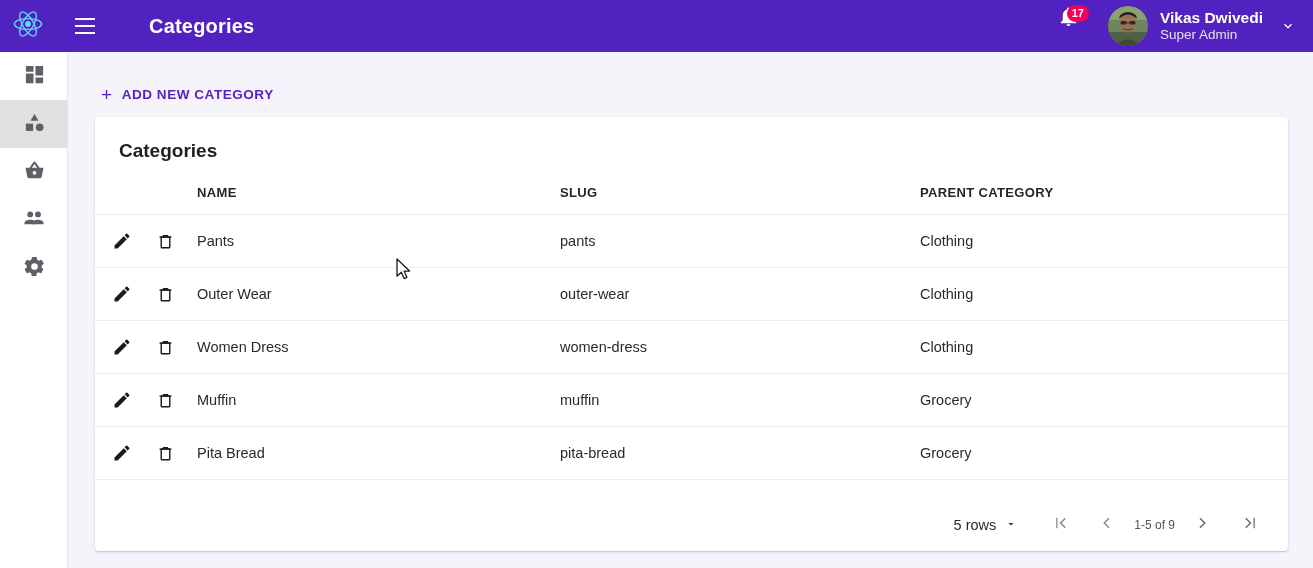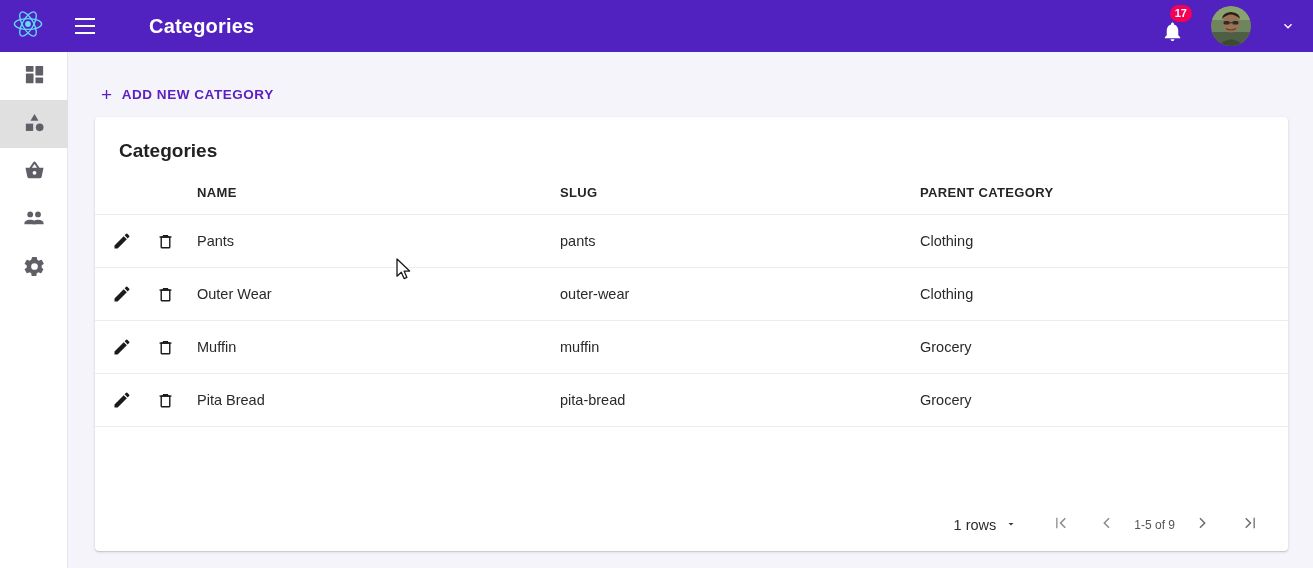--- a/index.html
+++ b/index.html
@@ -38,21 +38,21 @@
   }
   .appbar-right {
     margin-left: auto;
     display: flex; align-items: center;
     height: 52px;
     padding-right: 10px;
   }
   .notif {
     position: relative;
     width: 42px; height: 42px;
-    display: flex; align-items: flex-end; justify-content: center;
+    display: flex; align-items: flex-start; justify-content: center;
     cursor: pointer; border-radius: 50%;
   }
   .badge {
     position: absolute; top: 0px; right: 1px;
     min-width: 21px; height: 17px; padding: 0 5px;
     background: #f50057; color: #fff;
     border-radius: 9px;
     font-size: 11px; font-weight: bold;
     display: flex; align-items: center; justify-content: center;
     line-height: 1;
@@ -249,20 +249,24 @@
             <path d="M11 13 Q20 4 29 13 Q29 7 20 6 Q11 7 11 13Z" fill="#2b1d15"></path>
             <rect x="12.5" y="15" width="6.2" height="3.6" rx="1.6" fill="#2b2b2b"></rect>
             <rect x="21.3" y="15" width="6.2" height="3.6" rx="1.6" fill="#2b2b2b"></rect>
             <rect x="18.7" y="16.3" width="2.6" height="1" fill="#2b2b2b"></rect>
             <path d="M15 22.5 Q20 25.5 25 22.5" stroke="#5d3f2b" stroke-width="1.2" fill="none"></path>
             <path d="M7 40 Q20 27 33 40 Z" fill="#3b4a33"></path>
           </g>
         </svg>
       </div>
 
+      <div class="user-text">
+        <span class="user-name">Vikas Dwivedi</span>
+        <span class="user-role">Super Admin</span>
+      </div>
 
       <div class="user-caret">
         <svg width="16" height="16" viewBox="0 0 24 24" fill="#ffffff">
           <path d="M7.4 8.6 12 13.2l4.6-4.6L18 10l-6 6-6-6z"></path>
         </svg>
       </div>
 
     </div>
   </div>
 
@@ -388,38 +392,59 @@
                     <path d="M9.6 6.4V4.8h4.8v1.6"></path>
                   <rect x="6.6" y="6.4" width="10.8" height="13.4" rx="1"></rect>
                 </svg>
               </span>
             </td>
             <td>Outer Wear</td>
             <td>outer-wear</td>
             <td>Clothing</td>
           </tr>
 
-
           <tr>
             <td class="row-pad-l">
               <span class="act">
                 <svg width="20" height="20" viewBox="0 0 24 24" fill="#1b1b1b">
                   <path d="M3 17.25V21h3.75L17.8 9.94l-3.75-3.75zM20.7 7.04a1 1 0 0 0 0-1.41l-2.34-2.34a1 1 0 0 0-1.41 0l-1.83 1.83 3.75 3.75z"></path>
                 </svg>
               </span>
             </td>
             <td>
               <span class="act">
                 <svg width="19" height="19" viewBox="0 0 24 24" fill="none" stroke="#1b1b1b" stroke-width="1.8">
                   <path d="M4.5 6.4h15"></path>
                     <path d="M9.6 6.4V4.8h4.8v1.6"></path>
                   <rect x="6.6" y="6.4" width="10.8" height="13.4" rx="1"></rect>
                 </svg>
               </span>
             </td>
+            <td>Women Dress</td>
+            <td>women-dress</td>
+            <td>Clothing</td>
+          </tr>
+
+          <tr>
+            <td class="row-pad-l">
+              <span class="act">
+                <svg width="20" height="20" viewBox="0 0 24 24" fill="#1b1b1b">
+                  <path d="M3 17.25V21h3.75L17.8 9.94l-3.75-3.75zM20.7 7.04a1 1 0 0 0 0-1.41l-2.34-2.34a1 1 0 0 0-1.41 0l-1.83 1.83 3.75 3.75z"></path>
+                </svg>
+              </span>
+            </td>
+            <td>
+              <span class="act">
+                <svg width="19" height="19" viewBox="0 0 24 24" fill="none" stroke="#1b1b1b" stroke-width="1.8">
+                  <path d="M4.5 6.4h15"></path>
+                    <path d="M9.6 6.4V4.8h4.8v1.6"></path>
+                  <rect x="6.6" y="6.4" width="10.8" height="13.4" rx="1"></rect>
+                </svg>
+              </span>
+            </td>
             <td>Muffin</td>
             <td>muffin</td>
             <td>Grocery</td>
           </tr>
 
           <tr>
             <td class="row-pad-l">
               <span class="act">
                 <svg width="20" height="20" viewBox="0 0 24 24" fill="#1b1b1b">
                   <path d="M3 17.25V21h3.75L17.8 9.94l-3.75-3.75zM20.7 7.04a1 1 0 0 0 0-1.41l-2.34-2.34a1 1 0 0 0-1.41 0l-1.83 1.83 3.75 3.75z"></path>
@@ -439,21 +464,21 @@
             <td>pita-bread</td>
             <td>Grocery</td>
           </tr>
 
         </tbody>
       </table>
 
       <div class="pager">
 
         <div class="rows-sel">
-          <span>1 rows</span>
+          <span>5 rows</span>
           <span>
             <svg width="12" height="12" viewBox="0 0 24 24" fill="#3b3b3b">
                 <path d="M7 10l5 5 5-5z"></path>
               </svg>
           </span>
         </div>
 
         <div class="pg-btn">
           <span>
             <svg width="18" height="18" viewBox="0 0 24 24" fill="#8a8a8e">

